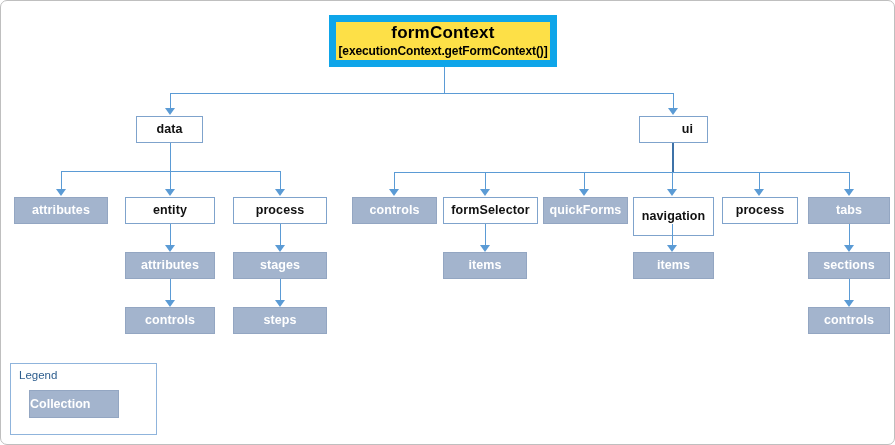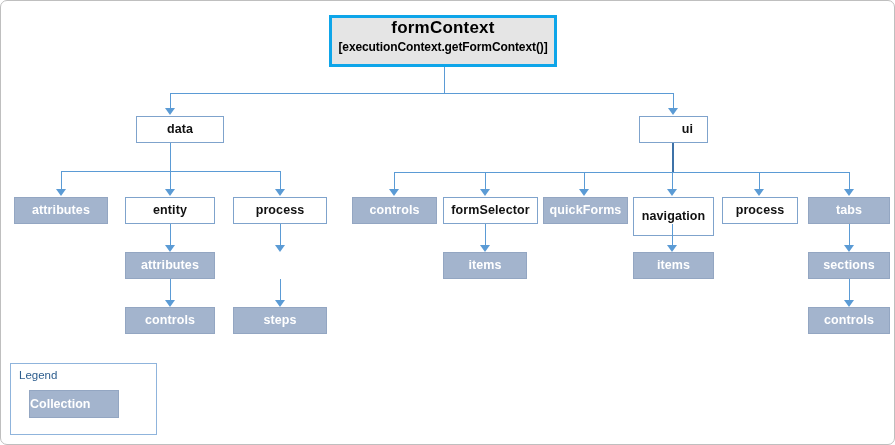--- a/index.html
+++ b/index.html
@@ -36,25 +36,25 @@
     background: #ffffff;
     border: 1px solid #7FA3CC;
     color: #111111;
   }
   .node.collection {
     background: #A3B4CD;
     border: 1px solid #93A6C2;
     color: #ffffff;
   }
   .node.root {
-    background: #e5e5e5;
-    border: 3px solid #0ea5e9;
+    background: #fde047;
+    border: 7px solid #0ea5e9;
     color: #111111;
     flex-direction: column;
-    justify-content: flex-start;
+    justify-content: center;
   }
   .root .root-title {
     font-size: 17px;
     font-weight: bold;
     color: #000000;
     letter-spacing: .2px;
   }
   .root .root-sub {
     font-size: 12px;
     font-weight: bold;
@@ -131,21 +131,21 @@
   <div class="conn v" style="left:443px; top:66px; width:1px; height:26px;"></div>
 
   <div class="conn h" style="left:169px; top:92px; width:504px; height:1px;"></div>
 
   <div class="conn v" style="left:169px; top:92px; width:1px; height:16px;"></div>
   <div class="arrow" style="left:164px; top:107px;"></div>
 
   <div class="conn v" style="left:672px; top:92px; width:1px; height:16px;"></div>
   <div class="arrow" style="left:667px; top:107px;"></div>
 
-  <div class="node plain" style="left:135px; top:115px; width:88px; height:27px;">
+  <div class="node plain" style="left:135px; top:115px; width:67px; height:27px;">
     <span>data</span>
   </div>
 
   <div class="node plain" style="left:638px; top:115px; width:69px; height:27px;padding-left:28px;">
     <span>ui</span>
   </div>
 
   <div class="conn v" style="left:169px; top:142px; width:1px; height:28px;"></div>
   <div class="conn h" style="left:60px; top:170px; width:219px; height:1px;"></div>
 
@@ -227,20 +227,23 @@
   <div class="conn v" style="left:671px; top:223px; width:1px; height:22px;"></div>
   <div class="arrow" style="left:666px; top:244px;"></div>
 
   <div class="conn v" style="left:848px; top:223px; width:1px; height:22px;"></div>
   <div class="arrow" style="left:843px; top:244px;"></div>
 
   <div class="node collection" style="left:124px; top:251px; width:90px; height:27px;">
     <span>attributes</span>
   </div>
 
+  <div class="node collection" style="left:232px; top:251px; width:94px; height:27px;">
+    <span>stages</span>
+  </div>
 
   <div class="node collection" style="left:442px; top:251px; width:84px; height:27px;">
     <span>items</span>
   </div>
 
   <div class="node collection" style="left:632px; top:251px; width:81px; height:27px;">
     <span>items</span>
   </div>
 
   <div class="node collection" style="left:807px; top:251px; width:82px; height:27px;">

